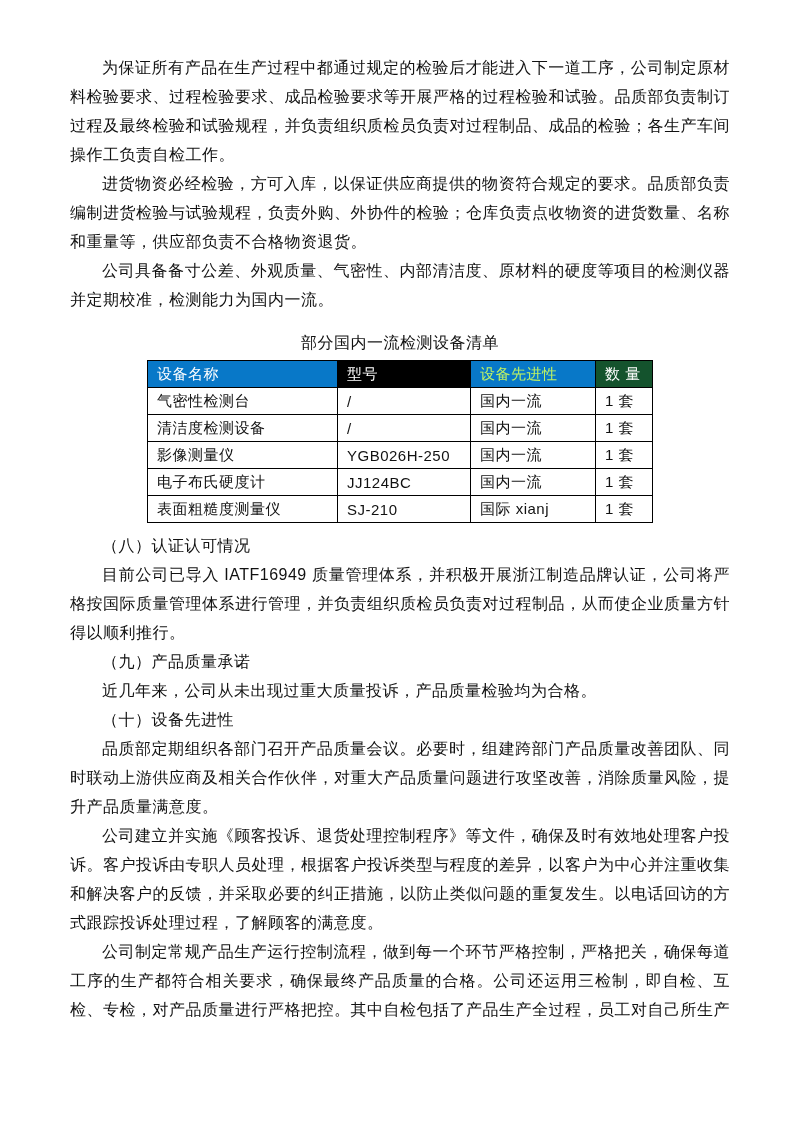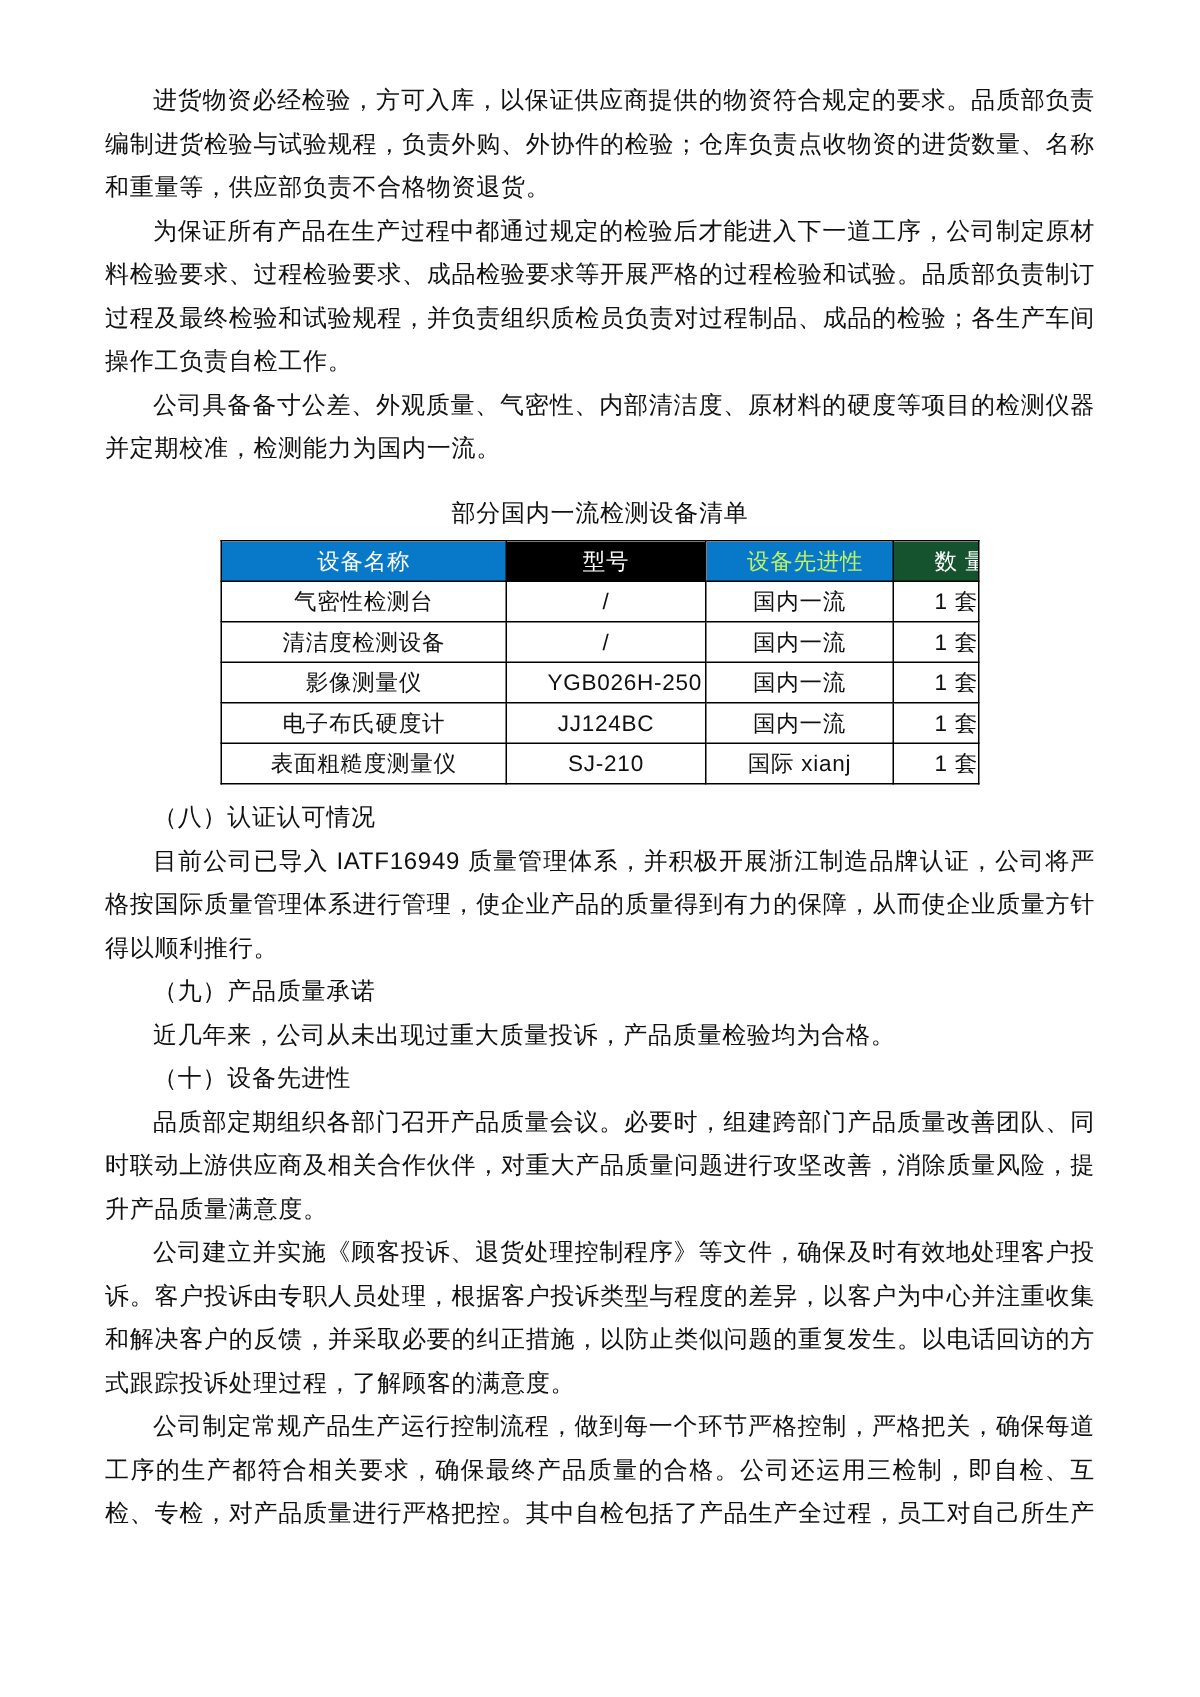--- a/index.html
+++ b/index.html
@@ -41,38 +41,38 @@
   table.equipment {
     width: 505px;
     margin: 3px auto 8px auto;
     border-collapse: collapse;
     table-layout: fixed;
   }
   table.equipment th,
   table.equipment td {
     border: 1.5px solid #000000;
     height: 26px;
-    padding: 0 27px;
+    padding: 0 9px;
     font-size: 15px;
     font-weight: normal;
-    text-align: center;
+    text-align: left;
     vertical-align: middle;
     white-space: nowrap;
     overflow: hidden;
     letter-spacing: 0.5px;
   }
 </style>
 </head>
 <body>
 
 <div class="page">
   <div class="content">
 
+    <p>为保证所有产品在生产过程中都通过规定的检验后才能进入下一道工序，公司制定原材料检验要求、过程检验要求、成品检验要求等开展严格的过程检验和试验。品质部负责制订过程及最终检验和试验规程，并负责组织质检员负责对过程制品、成品的检验；各生产车间操作工负责自检工作。</p>
     <p>进货物资必经检验，方可入库，以保证供应商提供的物资符合规定的要求。品质部负责编制进货检验与试验规程，负责外购、外协件的检验；仓库负责点收物资的进货数量、名称和重量等，供应部负责不合格物资退货。</p>
-    <p>为保证所有产品在生产过程中都通过规定的检验后才能进入下一道工序，公司制定原材料检验要求、过程检验要求、成品检验要求等开展严格的过程检验和试验。品质部负责制订过程及最终检验和试验规程，并负责组织质检员负责对过程制品、成品的检验；各生产车间操作工负责自检工作。</p>
     <p>公司具备备寸公差、外观质量、气密性、内部清洁度、原材料的硬度等项目的检测仪器并定期校准，检测能力为国内一流。</p>
 
     <p class="table-title">部分国内一流检测设备清单</p>
 
     <table class="equipment">
       <colgroup>
         <col style="width:190px">
         <col style="width:133px">
         <col style="width:125px">
         <col style="width:57px">
@@ -113,21 +113,21 @@
         <tr>
           <td>表面粗糙度测量仪</td>
           <td>SJ-210</td>
           <td>国际 xianj</td>
           <td>1 套</td>
         </tr>
       </tbody>
     </table>
 
     <p class="heading">（八）认证认可情况</p>
-    <p>目前公司已导入 IATF16949 质量管理体系，并积极开展浙江制造品牌认证，公司将严格按国际质量管理体系进行管理，使企业产品的质量得到有力的保障，从而使企业质量方针得以顺利推行。</p>
+    <p>目前公司已导入 IATF16949 质量管理体系，并积极开展浙江制造品牌认证，公司将严格按国际质量管理体系进行管理，并负责组织质检员负责对过程制品，从而使企业质量方针得以顺利推行。</p>
 
     <p class="heading">（九）产品质量承诺</p>
     <p>近几年来，公司从未出现过重大质量投诉，产品质量检验均为合格。</p>
 
     <p class="heading">（十）设备先进性</p>
     <p>品质部定期组织各部门召开产品质量会议。必要时，组建跨部门产品质量改善团队、同时联动上游供应商及相关合作伙伴，对重大产品质量问题进行攻坚改善，消除质量风险，提升产品质量满意度。</p>
     <p>公司建立并实施《顾客投诉、退货处理控制程序》等文件，确保及时有效地处理客户投诉。客户投诉由专职人员处理，根据客户投诉类型与程度的差异，以客户为中心并注重收集和解决客户的反馈，并采取必要的纠正措施，以防止类似问题的重复发生。以电话回访的方式跟踪投诉处理过程，了解顾客的满意度。</p>
 
     <p>公司制定常规产品生产运行控制流程，做到每一个环节严格控制，严格把关，确保每道工序的生产都符合相关要求，确保最终产品质量的合格。公司还运用三检制，即自检、互检、专检，对产品质量进行严格把控。其中自检包括了产品生产全过程，员工对自己所生产</p>
 

